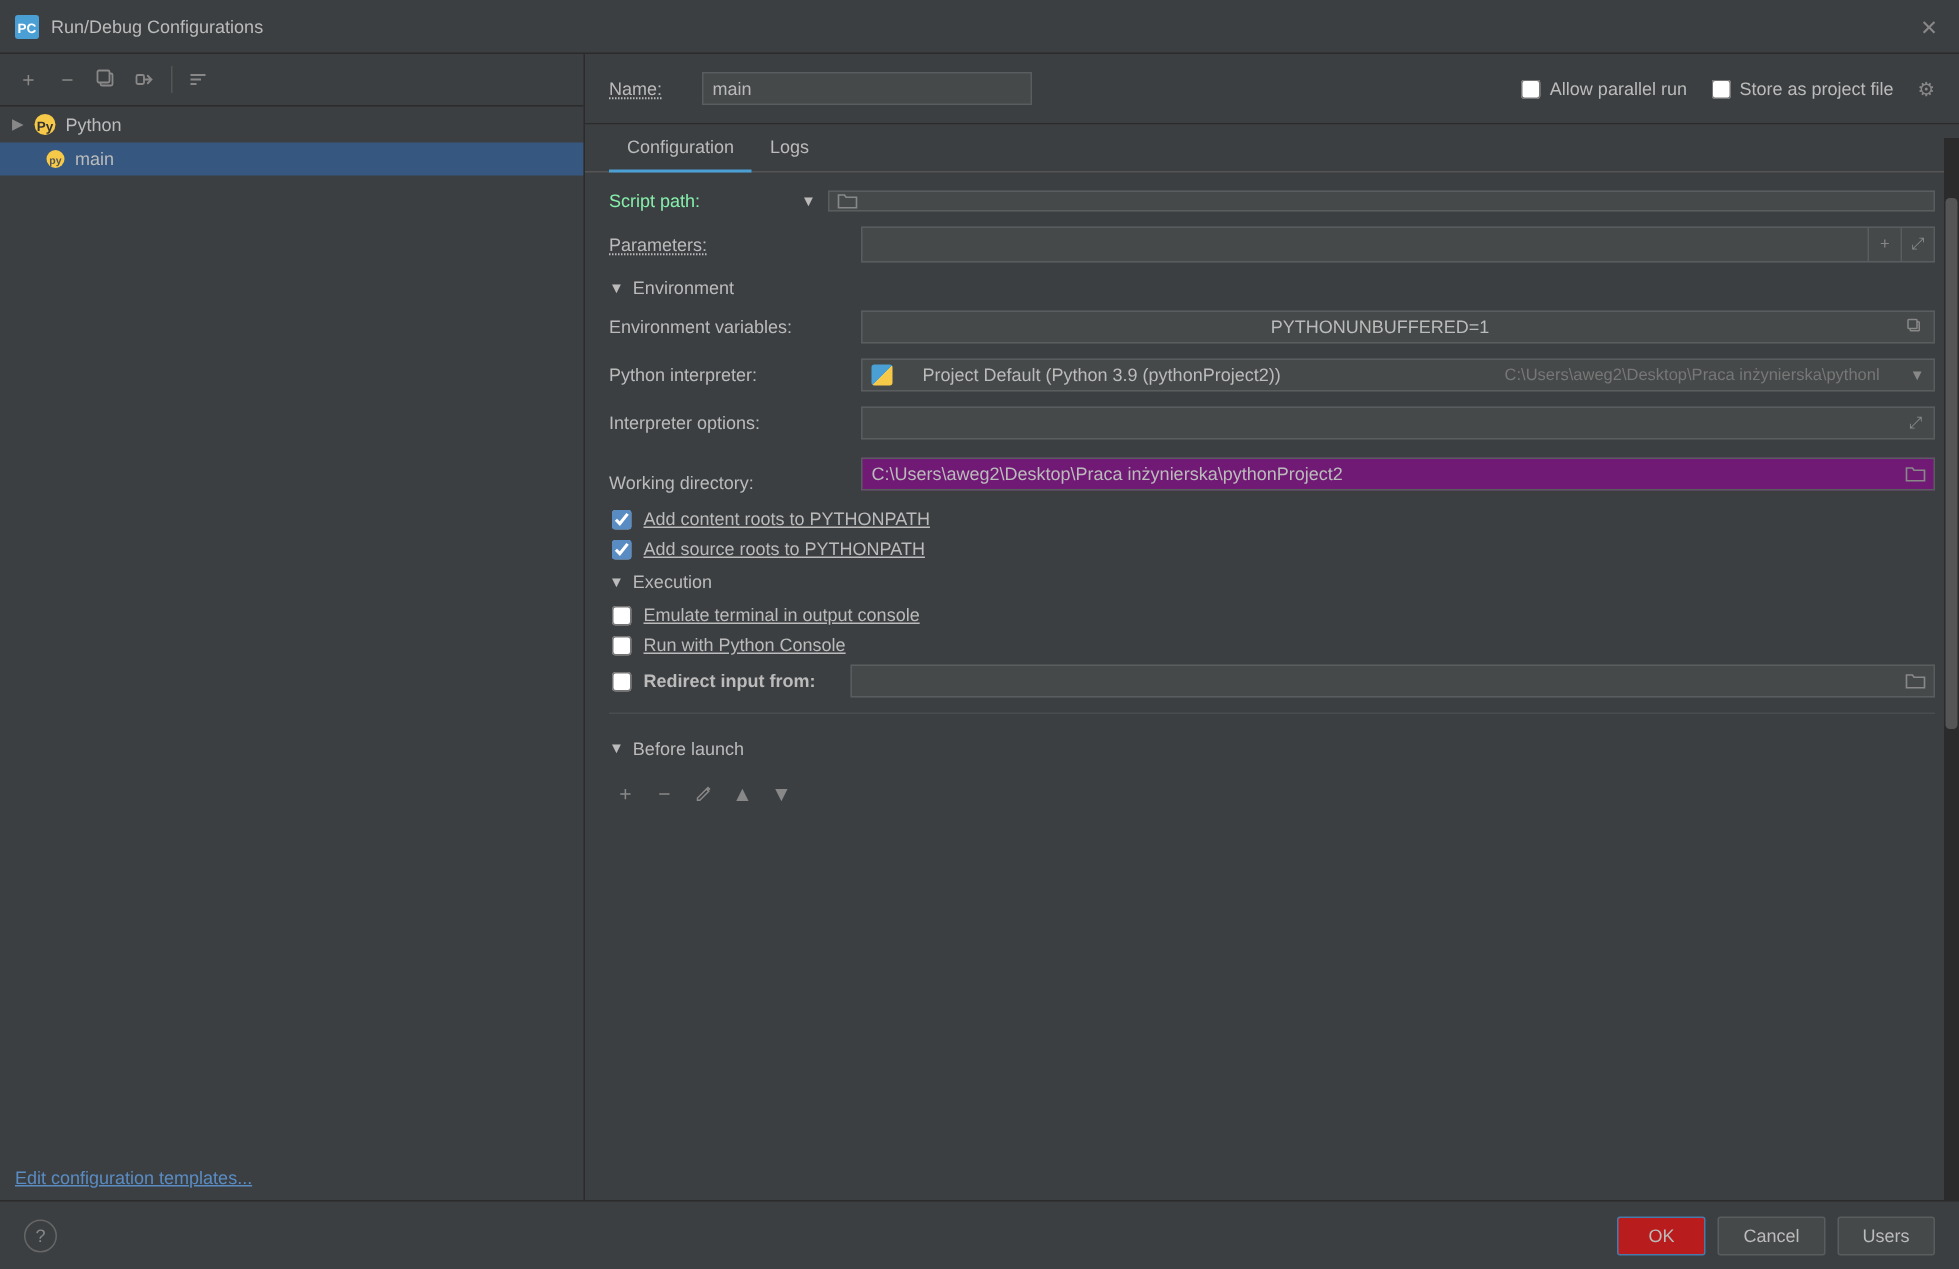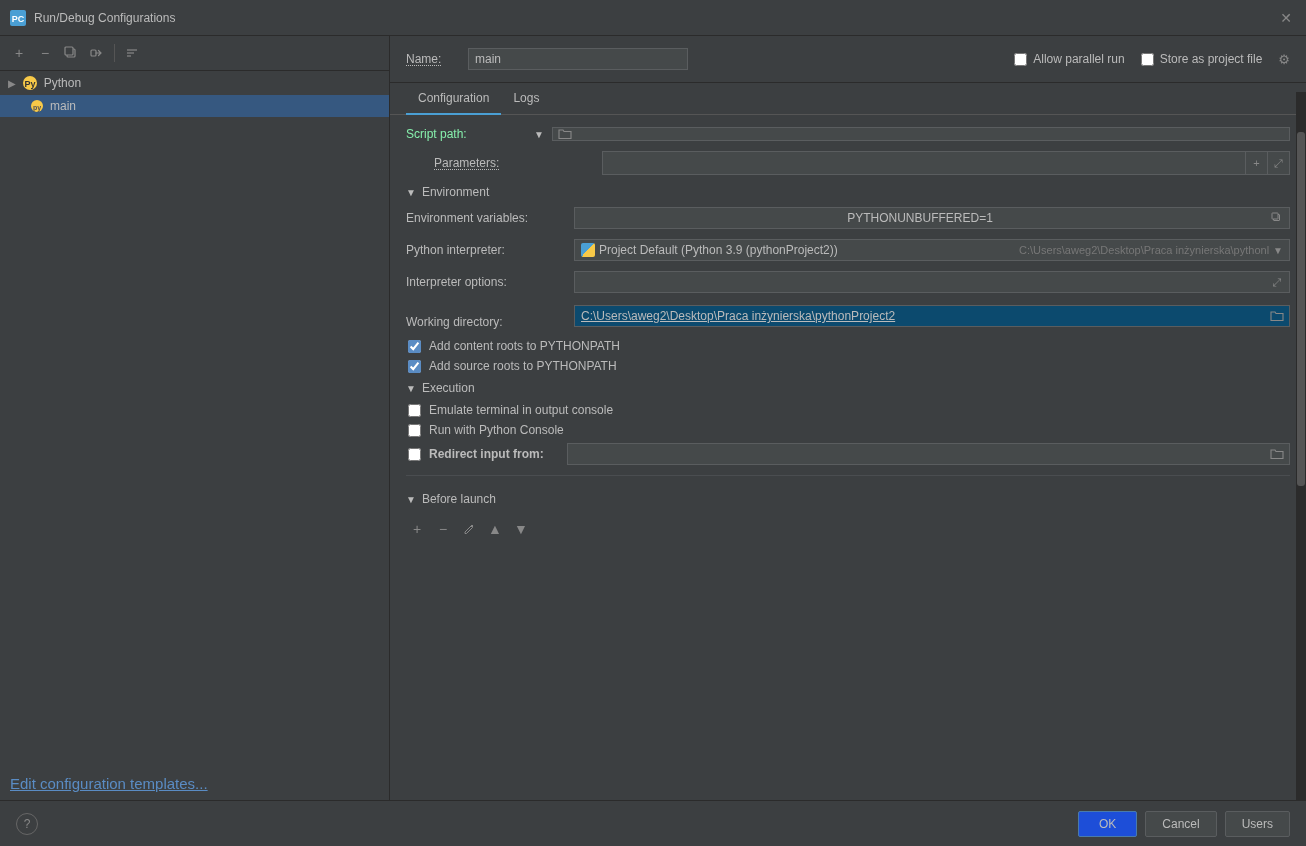--- a/index.html
+++ b/index.html
@@ -90,21 +90,21 @@
     .tree-item.selected { background: #365880; }
 
     .tree-child {
       padding-left: 30px;
     }
 
     .edit-templates {
       padding: 8px 10px;
       color: #5a8cc4;
       cursor: pointer;
-      font-size: 15px;
+      font-size: 12px;
       text-decoration: underline;
     }
 
     
     .right-panel {
       flex: 1;
       background: #3c3f41;
       display: flex;
       flex-direction: column;
       padding: 0;
@@ -195,21 +195,20 @@
     }
     .form-label {
       min-width: 160px;
       color: #bbbbbb;
       font-size: 12px;
       flex-shrink: 0;
     }
     .form-label.underline {
       text-decoration: underline dotted;
       text-underline-offset: 2px;
-      margin-left: 28px;
     }
 
     .input-with-actions {
       flex: 1;
       display: flex;
       align-items: center;
       background: #45494a;
       border: 1px solid #5a5d5f;
     }
     .input-with-actions input {
@@ -334,21 +333,21 @@
       flex-shrink: 0;
     }
     .interpreter-select {
       flex: 1;
       display: flex;
       align-items: center;
       background: #45494a;
       border: 1px solid #5a5d5f;
       cursor: pointer;
       padding: 3px 6px;
-      gap: 4px;
+      gap: 20px;
       font-size: 12px;
       color: #bbbbbb;
     }
     .interpreter-select .interp-icon {
       width: 14px; height: 14px;
       background: linear-gradient(135deg, #4a9fd4 50%, #f7c948 50%);
       border-radius: 2px;
       flex-shrink: 0;
     }
     .interpreter-select .interp-text {
@@ -410,23 +409,22 @@
     .wd-label {
       min-width: 160px;
       color: #bbbbbb;
       font-size: 12px;
       flex-shrink: 0;
       margin-top: 12px;
     }
     .wd-input-wrap {
       flex: 1;
       display: flex;
-      background: #0c4a6e;
+      background: #701a75;
       border: 1px solid #5a5d5f;
-      text-decoration: underline;
     }
     .wd-input-wrap input {
       flex: 1;
       background: transparent;
       border: none;
       color: #bbbbbb;
       padding: 3px 6px;
       font-size: 12px;
       outline: none;
     }
@@ -439,20 +437,21 @@
       padding-left: 2px;
     }
     .checkbox-row input[type="checkbox"] {
       width: 13px; height: 13px;
       accent-color: #5a8cc4;
     }
     .checkbox-row label {
       color: #bbbbbb;
       font-size: 12px;
       cursor: pointer;
+      text-decoration: underline;
     }
 
     .redirect-row {
       display: flex;
       align-items: center;
       gap: 8px;
       margin-bottom: 6px;
       padding-left: 2px;
     }
     .redirect-row input[type="checkbox"] {
@@ -520,21 +519,21 @@
       cursor: pointer;
       color: #888;
       font-size: 12px;
     }
     .bottom-actions {
       margin-left: auto;
       display: flex;
       gap: 8px;
     }
     .btn-ok {
-      background: #1d4ed8;
+      background: #b91c1c;
       border: 1px solid #4a7aaa;
       color: #bbbbbb;
       padding: 5px 20px;
       cursor: pointer;
       font-size: 12px;
       border-radius: 2px;
     }
     .btn-cancel, .btn-apply {
       background: #45494a;
       border: 1px solid #5a5d5f;

